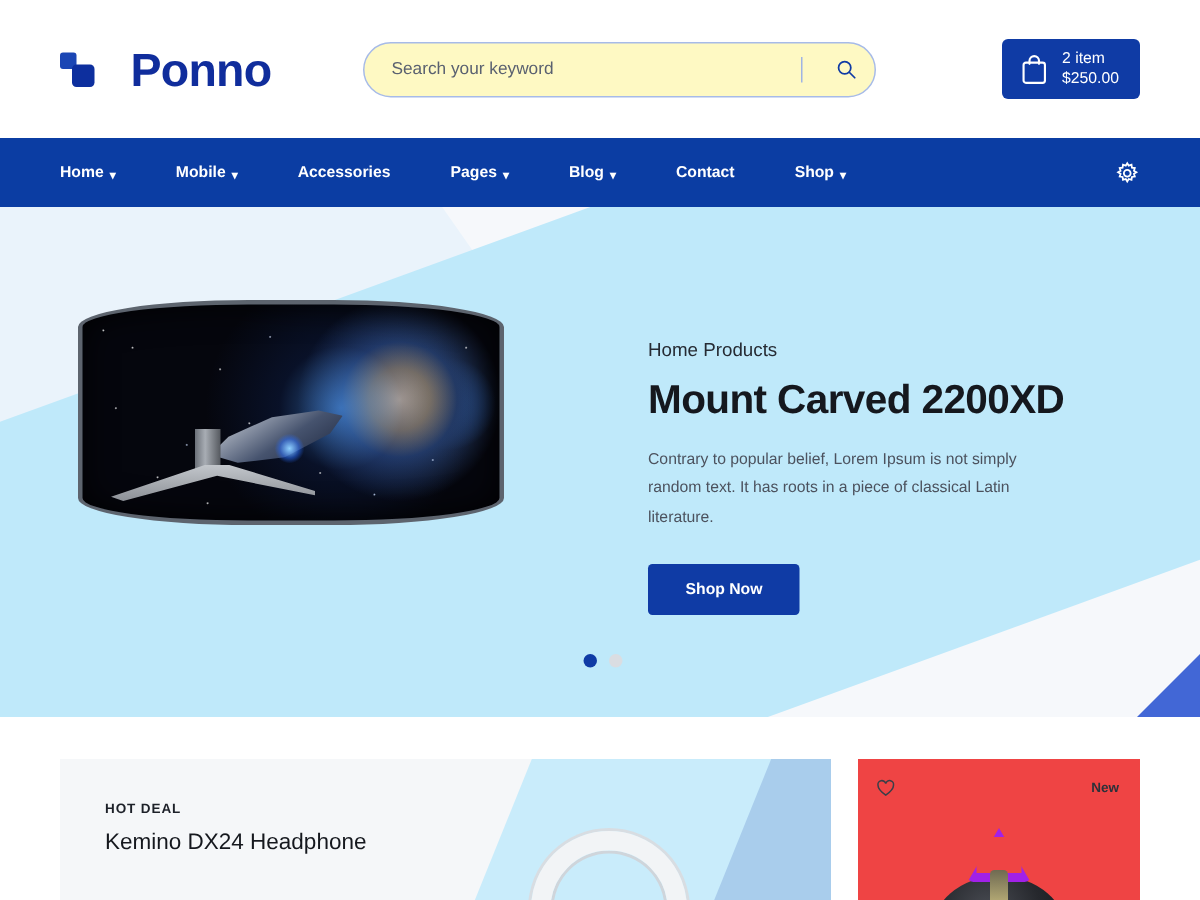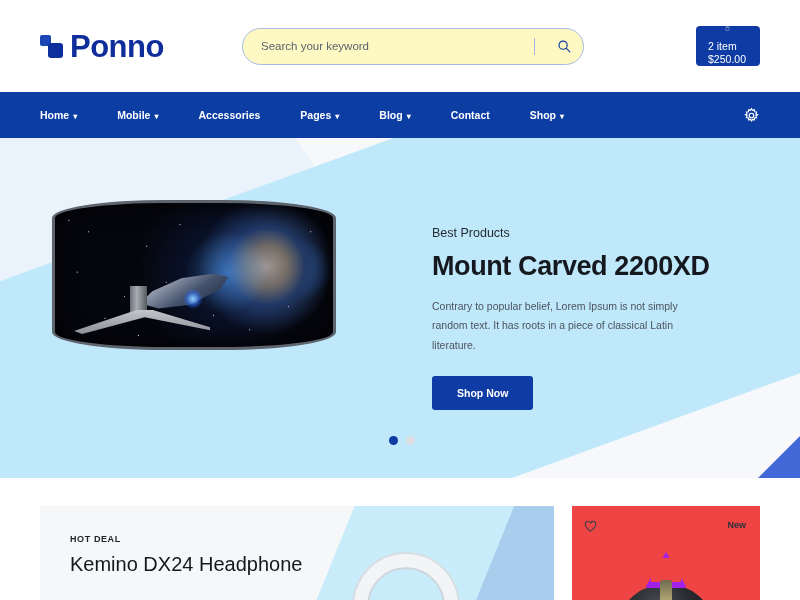--- a/index.html
+++ b/index.html
@@ -15,21 +15,21 @@
     height: 92px;
     background: #ffffff;
     display: flex;
     align-items: center;
     padding: 0 40px;
     position: relative;
   }
   .logo {
     display: flex;
     align-items: center;
-    gap: 2px;
+    gap: 19px;
     width: 190px;
   }
   .logo-mark {
     position: relative;
     width: 26px; height: 26px;
     margin-right: 2px;
     flex: none;
   }
   .logo-mark .sq1 {
     position: absolute; left: 0; top: 2px;
@@ -89,21 +89,20 @@
   .cart {
     margin-left: auto;
     background: #0f3ba5;
     border-radius: 4px;
     height: 40px;
     display: flex;
     align-items: center;
     gap: 9px;
     padding: 0 14px 0 12px;
     cursor: pointer;
-    flex-direction: column;
   }
   .cart-text { color: #fff; line-height: 1.25; }
   .cart-text div { font-size: 10.5px; }
 
   
   .nav {
     height: 46px;
     background: #0b3da3;
     display: flex;
     align-items: center;
@@ -315,21 +314,21 @@
     left: 30px; top: 28px;
   }
   .deal-eyebrow {
     font-size: 9px;
     font-weight: bold;
     letter-spacing: 0.6px;
     color: #1d2129;
     margin-bottom: 9px;
   }
   .deal-title {
-    font-size: 20px;
+    font-size: 15px;
     color: #15181e;
     white-space: nowrap;
   }
 
   .prod-card {
     position: relative;
     width: 188px;
     background: #ef4444;
     overflow: hidden;
   }
@@ -465,21 +464,21 @@
     <div class="screen">
       <div class="stars"></div>
       <div class="ship"></div>
       <div class="ship-glow"></div>
     </div>
   </div>
   <div class="monitor-neck"></div>
   <div class="monitor-base"></div>
 
   <div class="hero-copy">
-    <div class="hero-eyebrow">Best Products</div>
+    <div class="hero-eyebrow">Home Products</div>
     <div class="hero-title">Mount Carved 2200XD</div>
     <div class="hero-desc">Contrary to popular belief, Lorem Ipsum is not simply random text. It has roots in a piece of classical Latin literature.</div>
     <button class="shopnow">Shop Now</button>
   </div>
 
   <div class="dots">
     <div class="dot active"></div>
     <div class="dot"></div>
   </div>
 

